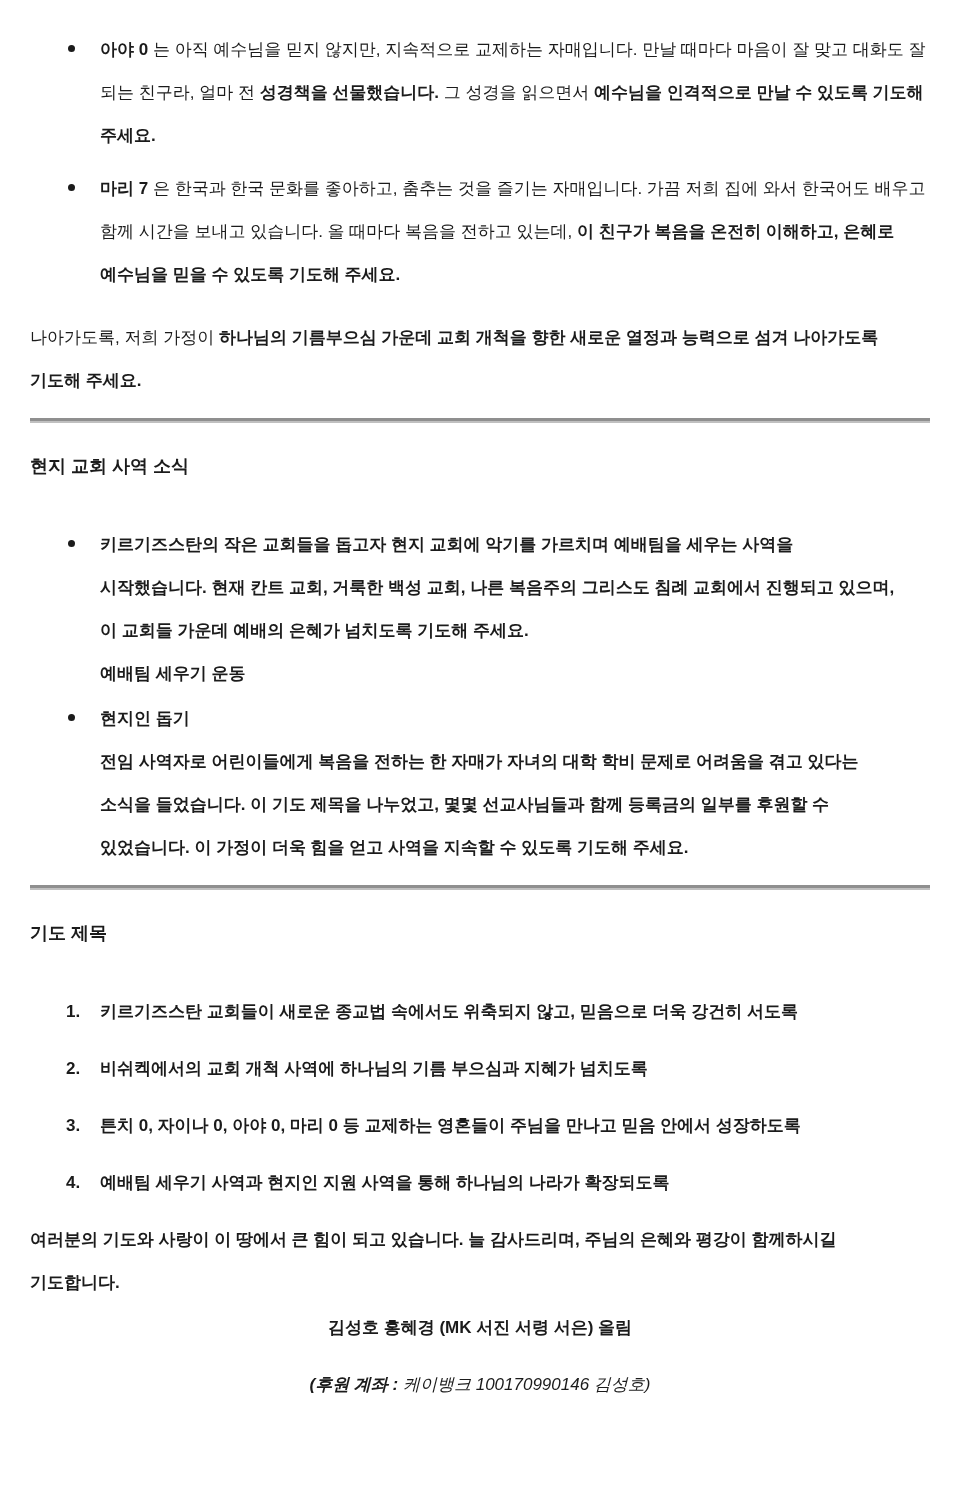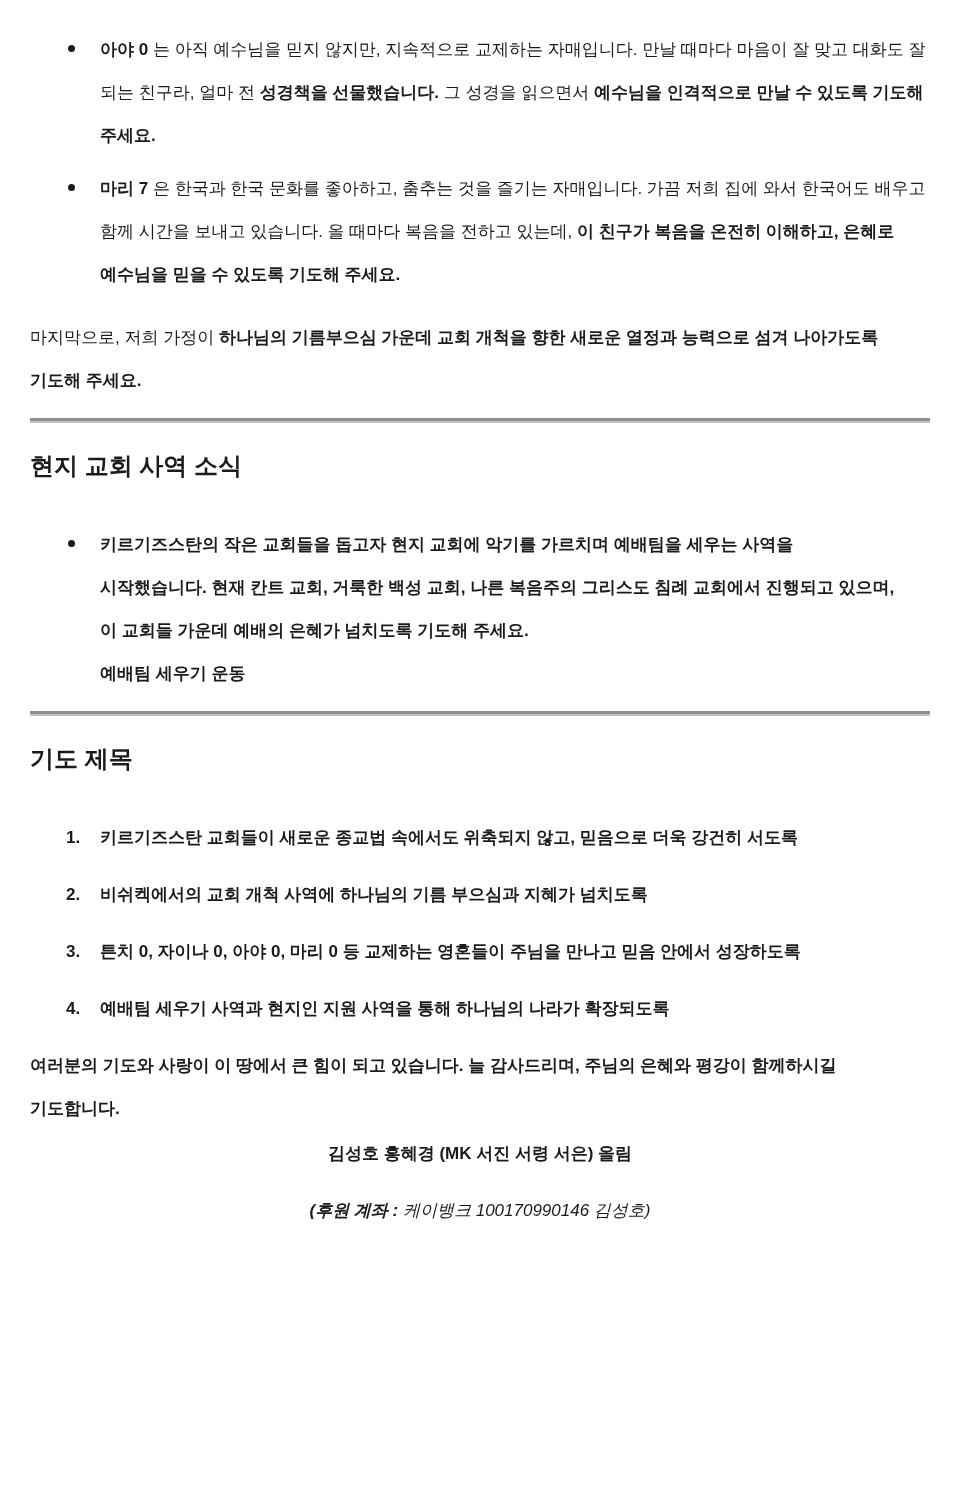--- a/index.html
+++ b/index.html
@@ -41,21 +41,21 @@
   .divider {
     margin-top: 16px;
     height: 2px;
     border-top: 3px solid #8f8f8f;
     border-bottom: 2px solid #c0c0c0;
     background: #ffffff;
   }
 
   h3.sec {
     margin-top: 30px;
-    font-size: 24px;
+    font-size: 18px;
     font-weight: 700;
     line-height: 26px;
   }
 
   
   ul.blt.ministry { margin-top: 44px; font-weight: 700; }
   ul.blt.ministry li { margin-bottom: 2px; padding-right: 26px; }
 
   
   ol.prayer { list-style: none; margin-top: 44px; font-weight: 700; }
@@ -89,32 +89,37 @@
       <span class="dot"></span>
       <span class="b">아야 0 </span><span class="r">는 아직 예수님을 믿지 않지만, 지속적으로 교제하는 자매입니다. 만날 때마다 마음이 잘 맞고 대화도 잘 되는 친구라, 얼마 전 </span><span class="b">성경책을 선물했습니다.</span><span class="r"> 그 성경을 읽으면서 </span><span class="b">예수님을 인격적으로 만날 수 있도록 기도해 주세요.</span>
     </li>
     <li>
       <span class="dot"></span>
       <span class="b">마리 7 </span><span class="r">은 한국과 한국 문화를 좋아하고, 춤추는 것을 즐기는 자매입니다. 가끔 저희 집에 와서 한국어도 배우고 함께 시간을 보내고 있습니다. 올 때마다 복음을 전하고 있는데, </span><span class="b">이 친구가 복음을 온전히 이해하고, 은혜로 예수님을 믿을 수 있도록 기도해 주세요.</span>
     </li>
   </ul>
 
   <p class="para">
-    <span class="r">마지막으로, 저희 가정이 </span><span class="b">하나님의 기름부으심 가운데 교회 개척을 향한 새로운 열정과 능력으로 섬겨 나아가도록 기도해 주세요.</span>
+    <span class="r">나아가도록, 저희 가정이 </span><span class="b">하나님의 기름부으심 가운데 교회 개척을 향한 새로운 열정과 능력으로 섬겨 나아가도록 기도해 주세요.</span>
   </p>
 
   <div class="divider"></div>
 
   <h3 class="sec">현지 교회 사역 소식</h3>
 
   <ul class="blt ministry">
     <li>
       <span class="dot"></span>
       <div>키르기즈스탄의 작은 교회들을 돕고자 현지 교회에 악기를 가르치며 예배팀을 세우는 사역을 시작했습니다. 현재 칸트 교회, 거룩한 백성 교회, 나른 복음주의 그리스도 침례 교회에서 진행되고 있으며, 이 교회들 가운데 예배의 은혜가 넘치도록 기도해 주세요.</div>
       <div>예배팀 세우기 운동</div>
+    </li>
+    <li>
+      <span class="dot"></span>
+      <div>현지인 돕기</div>
+      <div>전임 사역자로 어린이들에게 복음을 전하는 한 자매가 자녀의 대학 학비 문제로 어려움을 겪고 있다는 소식을 들었습니다. 이 기도 제목을 나누었고, 몇몇 선교사님들과 함께 등록금의 일부를 후원할 수 있었습니다. 이 가정이 더욱 힘을 얻고 사역을 지속할 수 있도록 기도해 주세요.</div>
     </li>
   </ul>
 
   <div class="divider"></div>
 
   <h3 class="sec">기도 제목</h3>
 
   <ol class="prayer">
     <li>
       <span class="num">1.</span>

